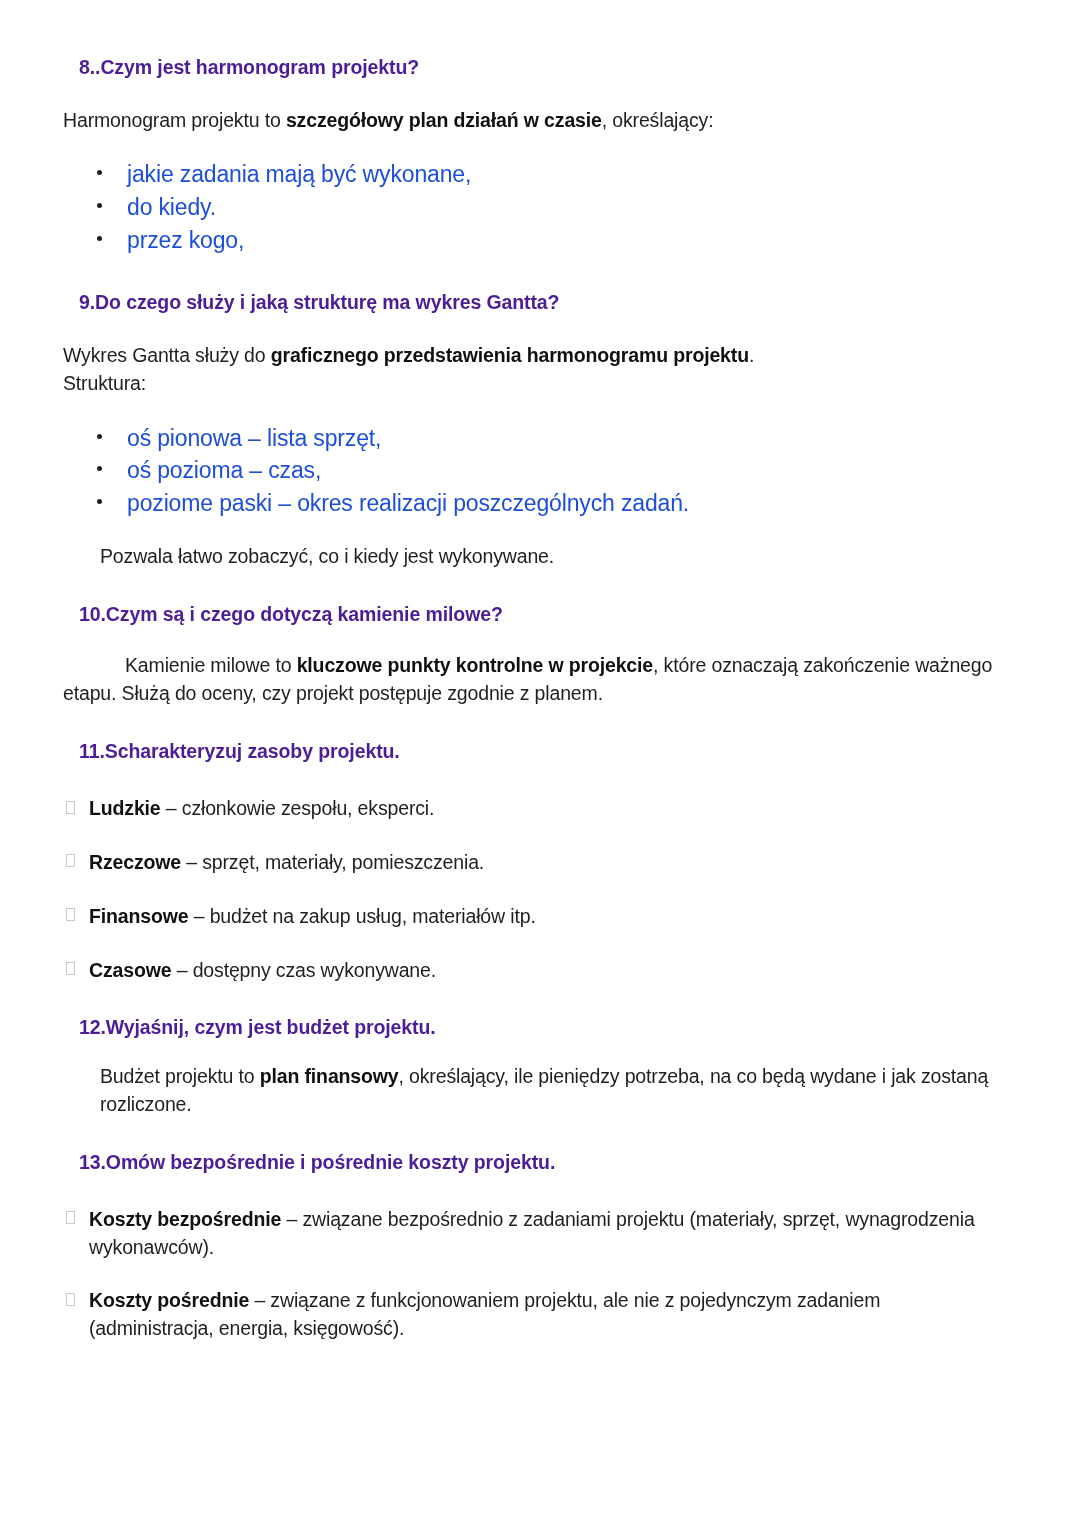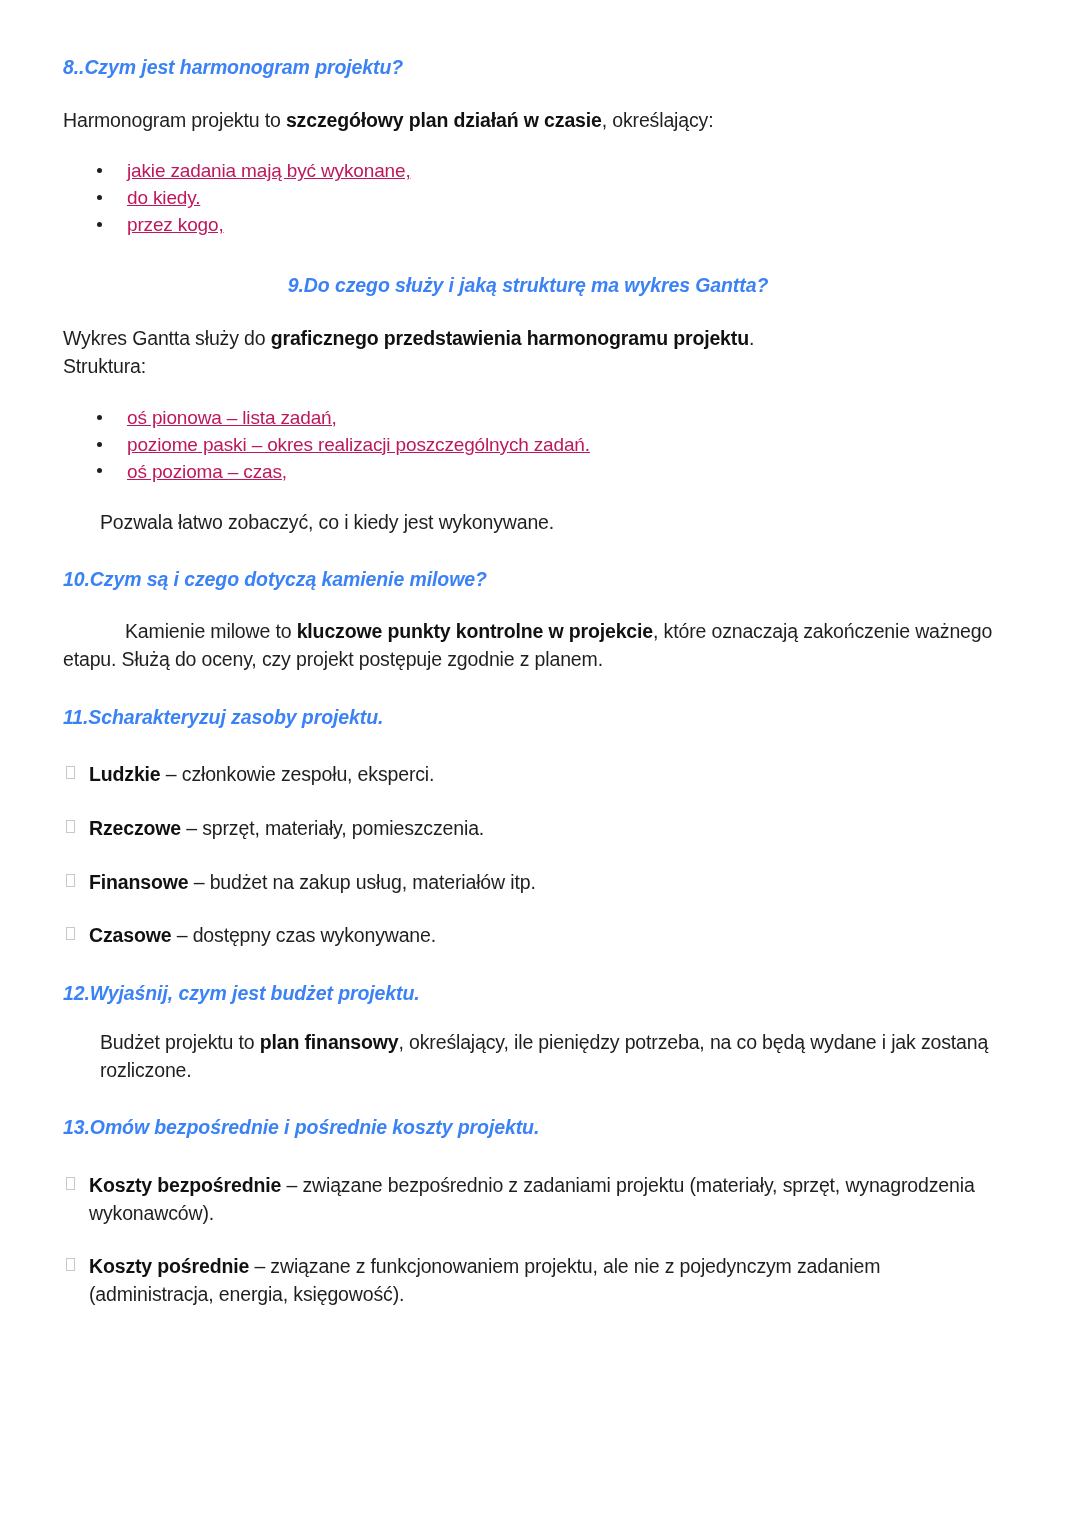--- a/index.html
+++ b/index.html
@@ -18,30 +18,29 @@
     font-family: "Liberation Sans", sans-serif;
     color: #1a1a1a;
     overflow: hidden;
   }
   .doc-body {
     width: 930px;
   }
 
   
   .heading {
-    color: #3b82f6;
+    color: #4c1d95;
     font-weight: bold;
     font-size: 19.5px;
     line-height: 1.26;
     letter-spacing: -0.1px;
-    margin: 0;
-    font-style: italic;
+    margin: 16px;
   }
   .h-gap-top-0  { margin-top: 0; }
-  .h-gap-top-1  { margin-top: 34px; text-align: center; }
+  .h-gap-top-1  { margin-top: 34px; }
   .h-gap-top-2  { margin-top: 31px; }
 
   
   .para {
     font-size: 19.5px;
     line-height: 1.43;
     color: #1f1f1f;
     margin: 0;
     letter-spacing: -0.15px;
   }
@@ -54,25 +53,24 @@
   
   .bullets {
     list-style: none;
     margin: 0;
     padding: 0;
   }
   .bullets.gap-1 { margin-top: 24px; }
   .bullets li {
     position: relative;
     padding-left: 64px;
-    font-size: 19px;
+    font-size: 23px;
     line-height: 1.42;
     letter-spacing: -0.15px;
-    color: #be185d;
-    text-decoration: underline;
+    color: #1d4ed8;
   }
   .bullets li .bullet-dot {
     position: absolute;
     left: 34px;
     top: 0.52em;
     width: 5px;
     height: 5px;
     border-radius: 50%;
     background: #1f1f1f;
   }
@@ -138,29 +136,29 @@
     <h2 class="heading h-gap-top-1">9.Do czego służy i jaką strukturę ma wykres Gantta?</h2>
 
     <p class="para p-gap-1">
       <span>Wykres Gantta służy do </span><b>graficznego przedstawienia harmonogramu projektu</b><span>.</span><br>
       <span>Struktura:</span>
     </p>
 
     <ul class="bullets gap-1">
       <li>
         <span class="bullet-dot"></span>
-        <span>oś pionowa – lista zadań,</span>
+        <span>oś pionowa – lista sprzęt,</span>
+      </li>
+      <li>
+        <span class="bullet-dot"></span>
+        <span>oś pozioma – czas,</span>
       </li>
       <li>
         <span class="bullet-dot"></span>
         <span>poziome paski – okres realizacji poszczególnych zadań.</span>
-      </li>
-      <li>
-        <span class="bullet-dot"></span>
-        <span>oś pozioma – czas,</span>
       </li>
     </ul>
 
     <p class="para p-gap-3">Pozwala łatwo zobaczyć, co i kiedy jest wykonywane.</p>
 
     <h2 class="heading h-gap-top-2">10.Czym są i czego dotyczą kamienie milowe?</h2>
 
     <p class="para p-gap-2 p-indent">
       <span>Kamienie milowe to </span><b>kluczowe punkty kontrolne w projekcie</b><span>, które oznaczają zakończenie ważnego etapu. Służą do oceny, czy projekt postępuje zgodnie z planem.</span>
     </p>

